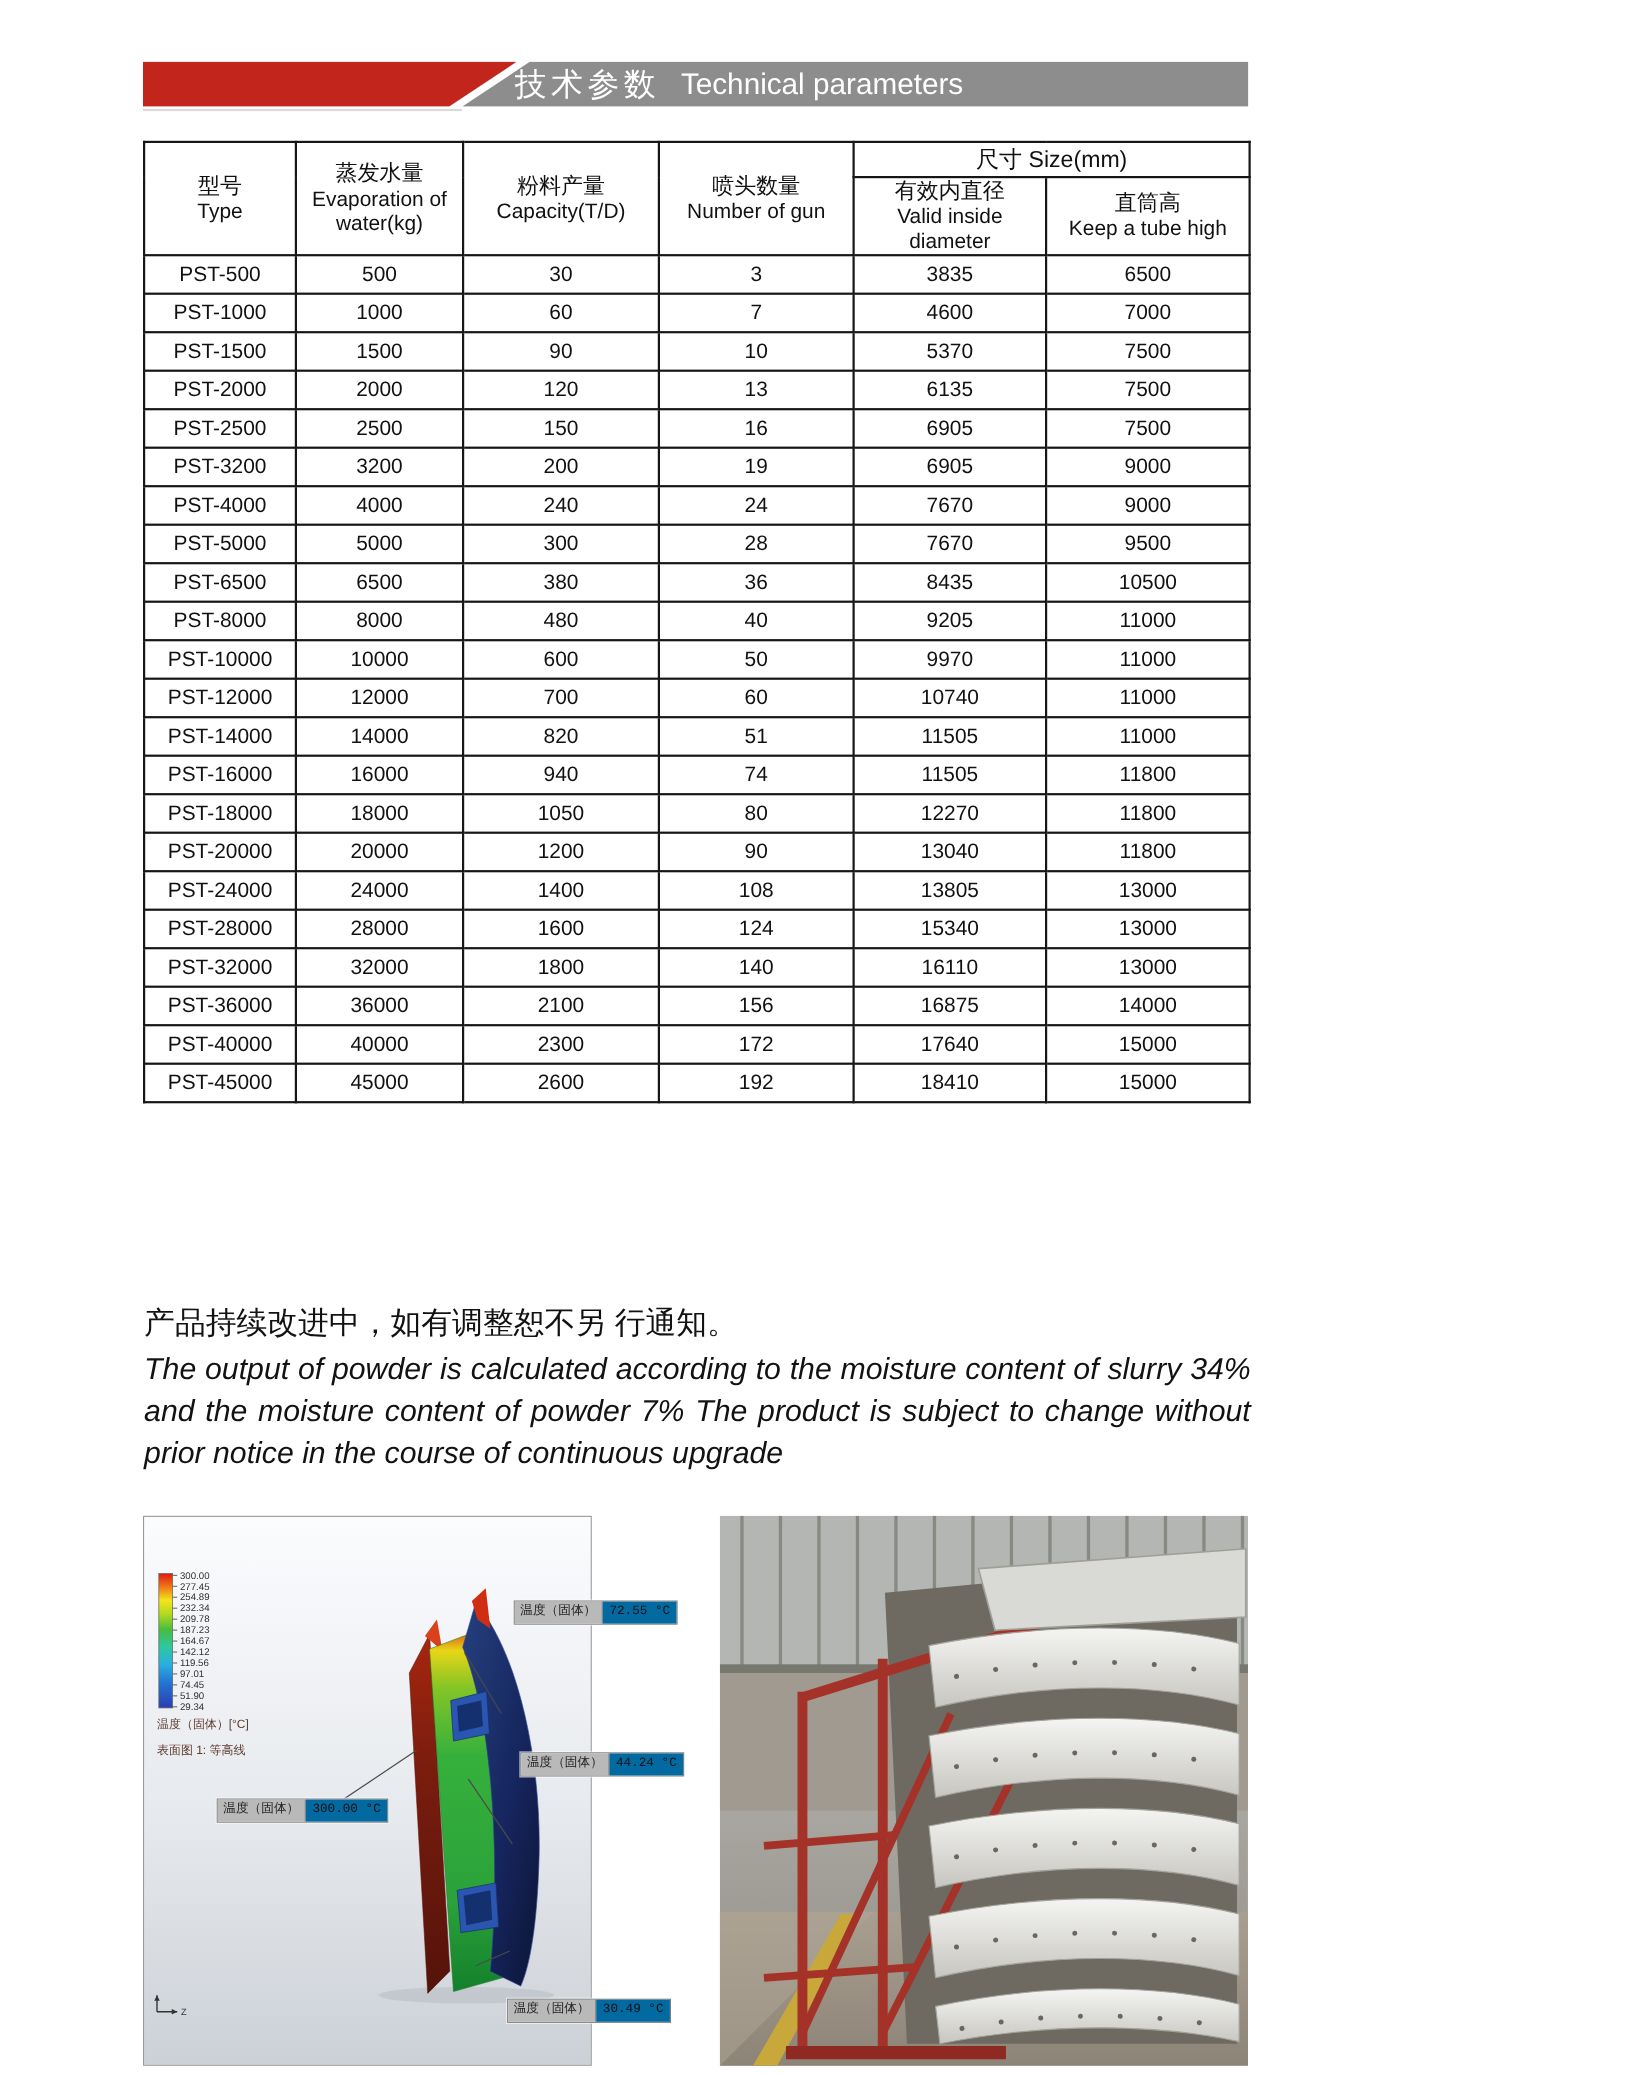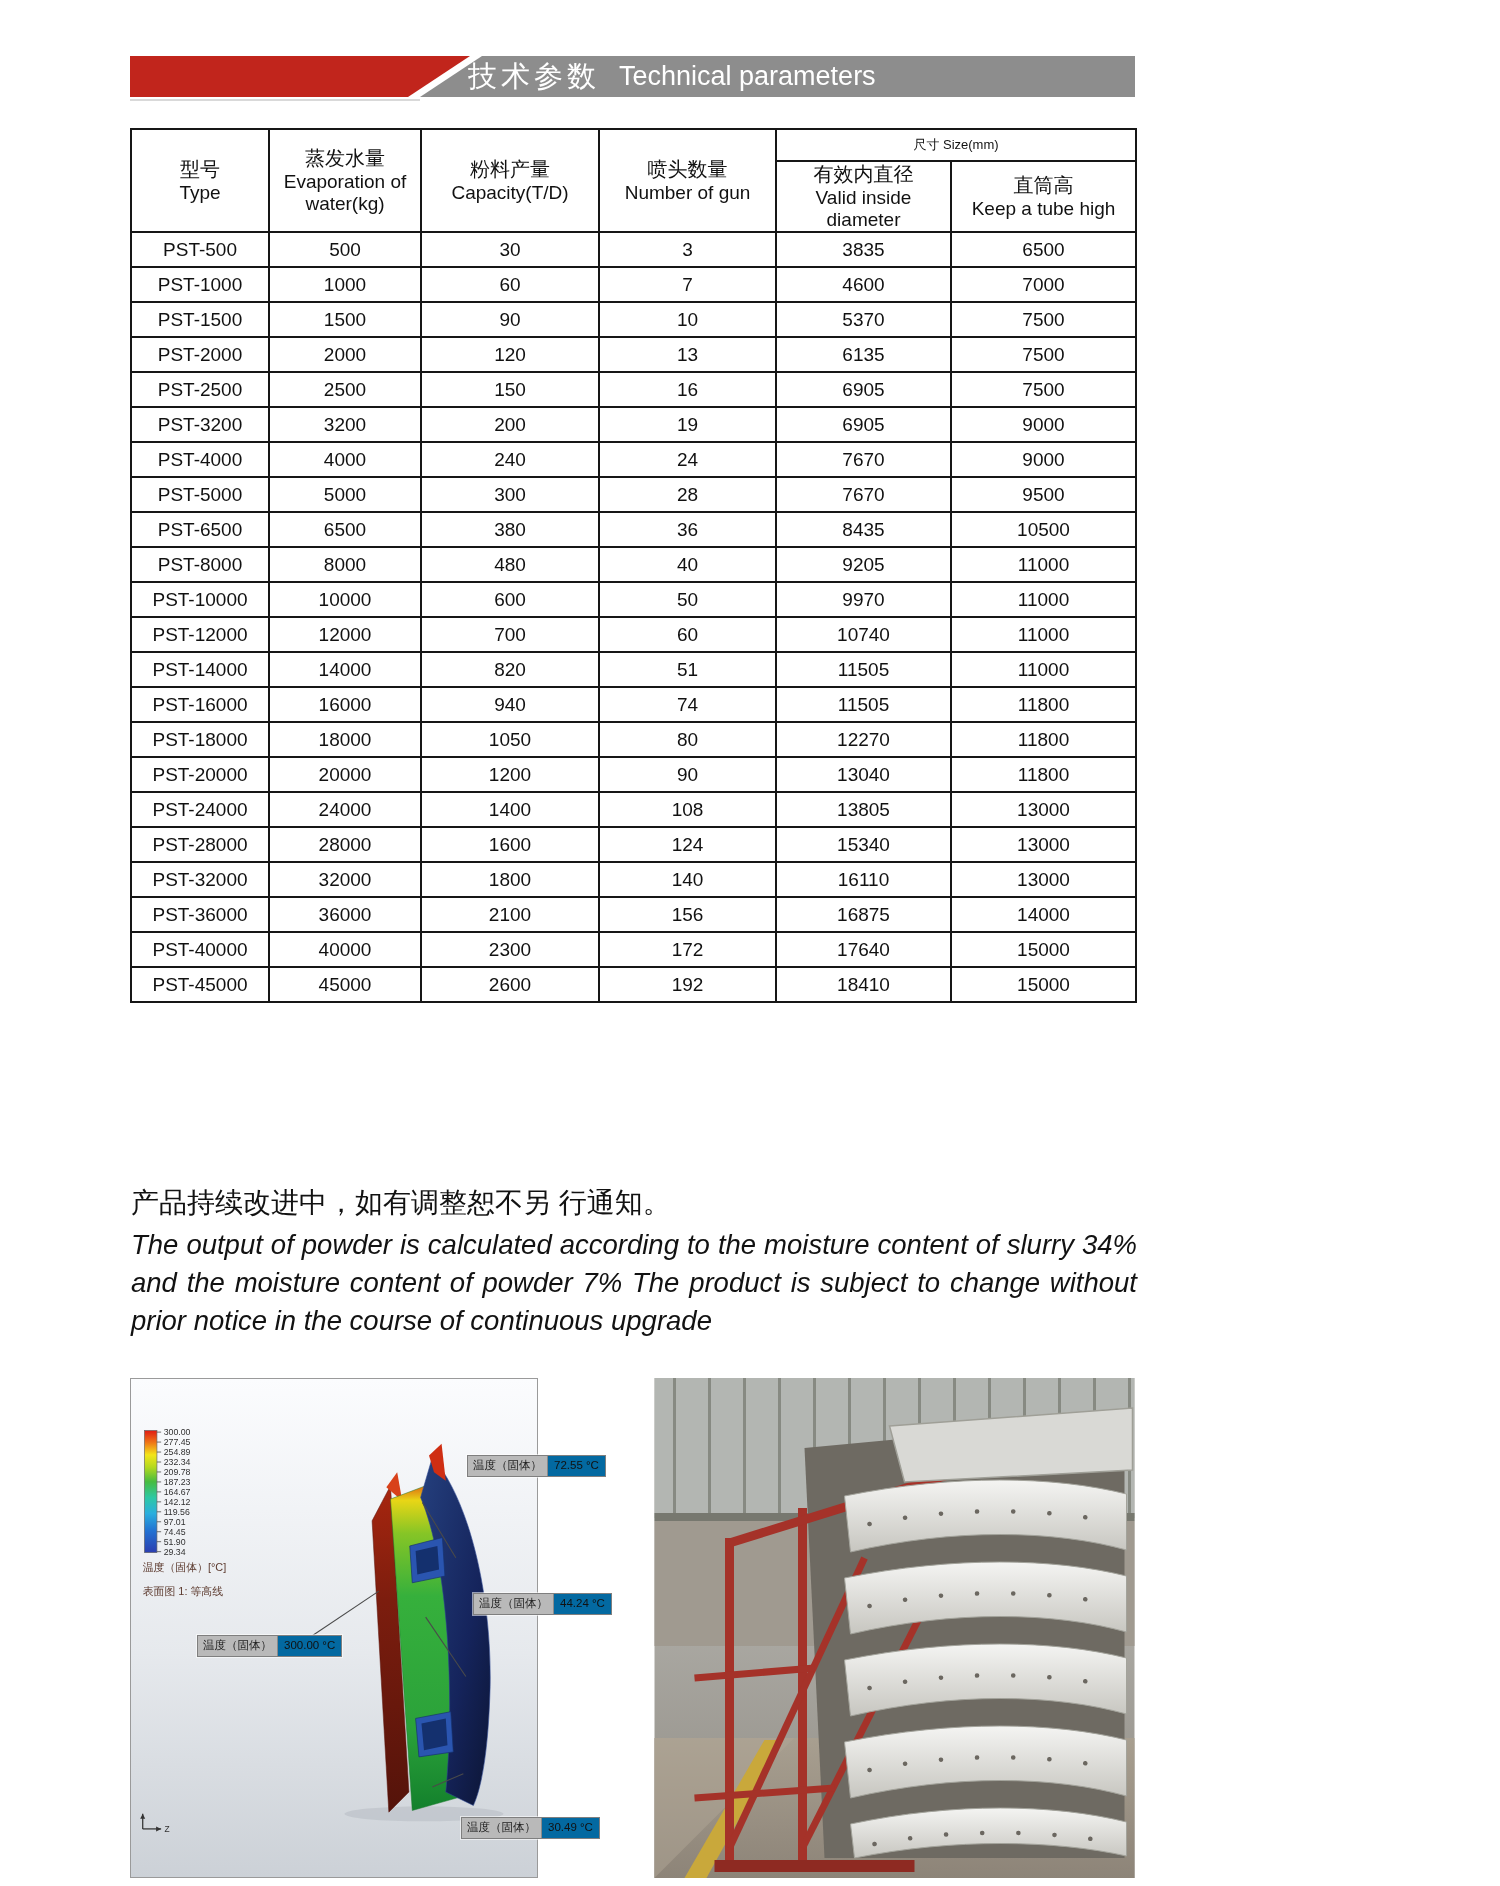--- a/index.html
+++ b/index.html
@@ -18,21 +18,21 @@
   .band-title .en{font-size:27px;}
   .band-underline{position:absolute;left:130px;top:99px;width:290px;height:2px;background:#d9d9d9;}
 
   
   .data-table{position:absolute;left:130px;top:128px;width:1005px;
               border-collapse:collapse;table-layout:fixed;text-align:center;}
   .data-table th,.data-table td{border:2px solid #161616;padding:0;font-weight:normal;
               vertical-align:middle;color:#111;}
   .data-table thead .zh{font-size:20px;line-height:25px;display:block;}
   .data-table thead .en{font-size:19px;line-height:22px;display:block;}
-  .h-size{height:30px;font-size:13px;}
+  .h-size{height:30px;font-size:21px;}
   .h-sub{height:40px;}
   .h-sub .zh{font-size:15px;line-height:18px;}
   .h-sub .en{font-size:15px;line-height:18px;}
   .data-table tbody td{height:33px;font-size:19px;}
 
   
   .note-zh{position:absolute;left:131px;width:1010px;font-size:28px;color:#121212;white-space:nowrap;}
   #note1{top:1141px;}
   #note2{top:1184px;}
   .note-en{position:absolute;left:131px;top:1226px;width:1006px;font-size:27.5px;
@@ -42,21 +42,21 @@
   .sim{position:absolute;left:130px;top:1378px;width:408px;height:500px;
        border:1px solid #9a9a9a;box-sizing:border-box;
        background:linear-gradient(180deg,#fbfcfe 0%,#e6e9ed 55%,#ccd1d7 100%);}
   .sim-svg{position:absolute;left:0;top:0;width:100%;height:100%;}
   .photo{position:absolute;left:654px;top:1378px;width:481px;height:500px;}
   .photo svg{display:block;width:100%;height:100%;}
 
   
   .callout{position:absolute;display:flex;height:20px;border:1px solid #7f7f7f;
            background:#ffffff;font-size:11.5px;line-height:18px;z-index:3;white-space:nowrap;
-           box-shadow:0 0 0 1px rgba(255,255,255,.55);}
+           box-shadow:0 0 0 1px rgba(255,255,255,.55);font-family:Liberation Mono, monospace;}
   .callout .cl-label{background:#b9b9b9;color:#222;padding:0 5px;border-right:1px solid #8a8a8a;}
   .callout .cl-value{background:#0369a1;color:#111;padding:0 6px;}
   #callout-1{left:336px;top:76px;}
   #callout-2{left:342px;top:214px;}
   #callout-3{left:66px;top:256px;}
   #callout-4{left:330px;top:438px;}
 
   .lg-tick{font-size:10.5px;fill:#303030;font-family:"Liberation Sans",sans-serif;}
   .sim-label{font-size:13px;fill:#5c3a2e;font-family:"Liberation Sans",sans-serif;}
   .axis-label{font-size:10px;fill:#333;font-family:"Liberation Sans",sans-serif;}

